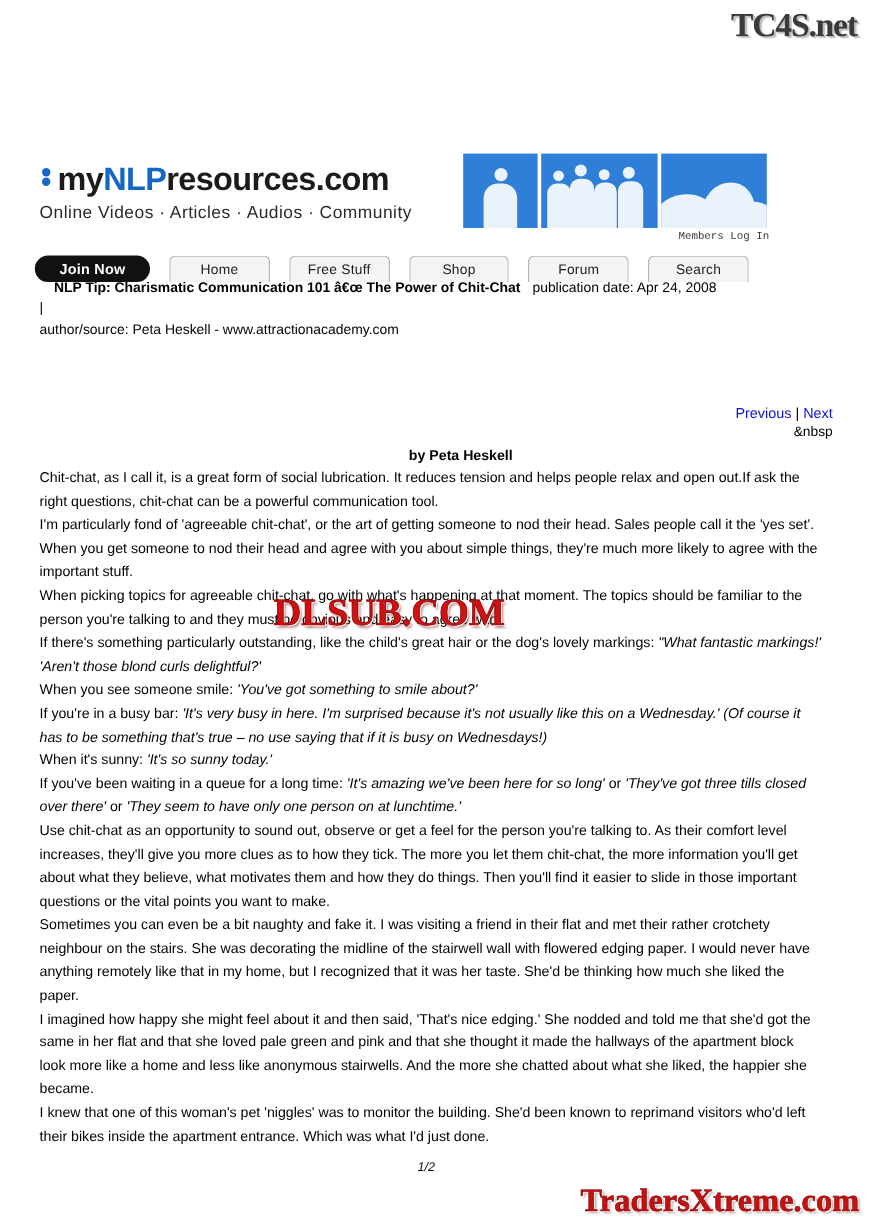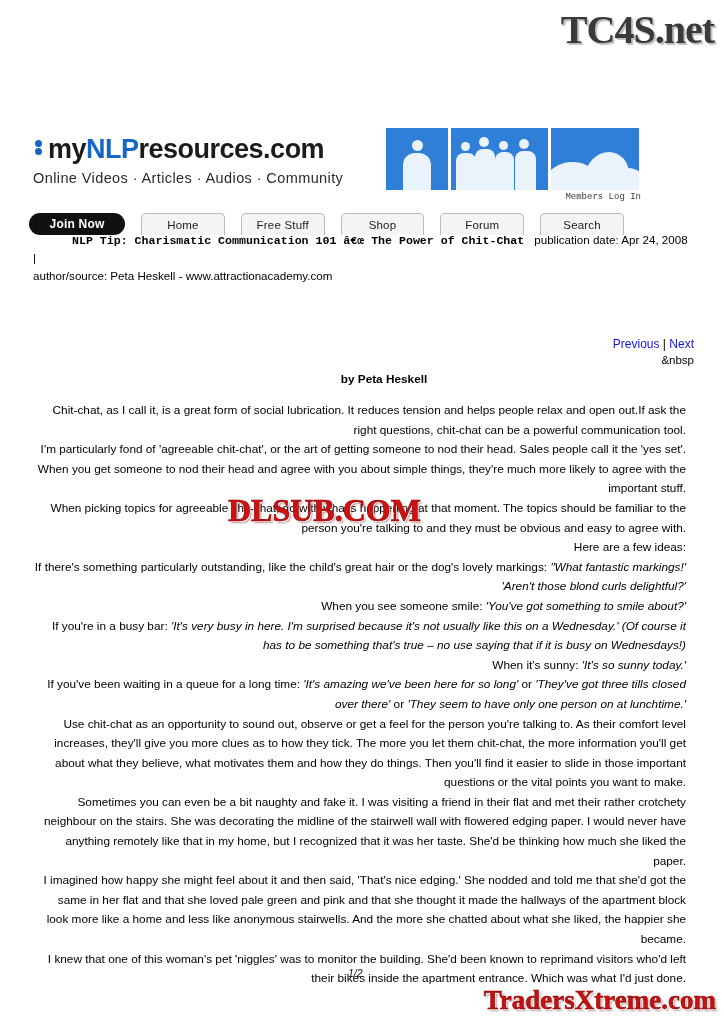--- a/index.html
+++ b/index.html
@@ -16,21 +16,21 @@
     overflow: hidden;
   }
 
   
   .tc4s {
     position: absolute;
     top: 6px;
     right: 10px;
     font-family: "Liberation Serif", serif;
     font-weight: bold;
-    font-size: 40px;
+    font-size: 28px;
     letter-spacing: -1px;
     color: #3a3a3a;
     text-shadow: 1px 1px 0 #bcbcbc, 2px 2px 1px rgba(0,0,0,0.25);
   }
 
   
   .site-header {
     position: absolute;
     left: 33px;
     top: 128px;
@@ -164,22 +164,21 @@
   .meta {
     position: absolute;
     left: 33px;
     top: 232px;
     width: 660px;
     font-size: 11.6px;
     line-height: 16px;
   }
   .meta .title {
     font-weight: bold;
-    margin-left: 39px;
-    font-family: Liberation Mono, monospace;
+    margin-left: 12px;
   }
   .meta .pubdate {
     margin-left: 10px;
   }
   .meta .pipe {
     display: block;
     margin-top: 1px;
   }
   .meta .author {
     display: block;
@@ -213,25 +212,25 @@
     right: 0;
     top: 372px;
     text-align: center;
     font-size: 11.8px;
     font-weight: bold;
     padding-left: 44px;
   }
   .article {
     position: absolute;
     left: 33px;
-    top: 401px;
+    top: 389px;
     width: 653px;
     font-size: 11.8px;
     line-height: 19.6px;
-    text-align: right;
+    text-align: left;
   }
   .article p {
     margin: 0;
   }
   .article i { font-style: italic; }
   .article .bigger {
     font-size: 13px;
   }
 
   
@@ -332,21 +331,20 @@
   <a>Next</a>
   <span class="nbsp-line">&amp;nbsp</span>
 </div>
 
 <div class="byline">by Peta Heskell</div>
 
 <div class="article">
   <p>Chit-chat, as I call it, is a great form of social lubrication. It reduces tension and helps people relax and open out.If ask the right questions, chit-chat can be a powerful communication tool.</p>
   <p>I'm particularly fond of 'agreeable chit-chat', or the art of getting someone to nod their head. Sales people call it the 'yes set'. When you get someone to nod their head and agree with you about simple things, they're much more likely to agree with the important stuff.</p>
   <p>When picking topics for agreeable chit-chat, go with what's happening at that moment. The topics should be familiar to the person you're talking to and they must be obvious and easy to agree with.</p>
-  <p>Here are a few ideas:</p>
 
 
   <p><span>If there's something particularly outstanding, like the child's great hair or the dog's lovely markings: </span><i>"What fantastic markings!' 'Aren't those blond curls delightful?'</i></p>
 
   <p><span>When you see someone smile: </span><i>'You've got something to smile about?'</i></p>
 
   <p><span>If you're in a busy bar: </span><i>'It's very busy in here. I'm surprised because it's not usually like this on a Wednesday.' (Of course it has to be something that's true – no use saying that if it is busy on Wednesdays!)</i></p>
 
   <p><span>When it's sunny: </span><i>'It's so sunny today.'</i></p>
 

